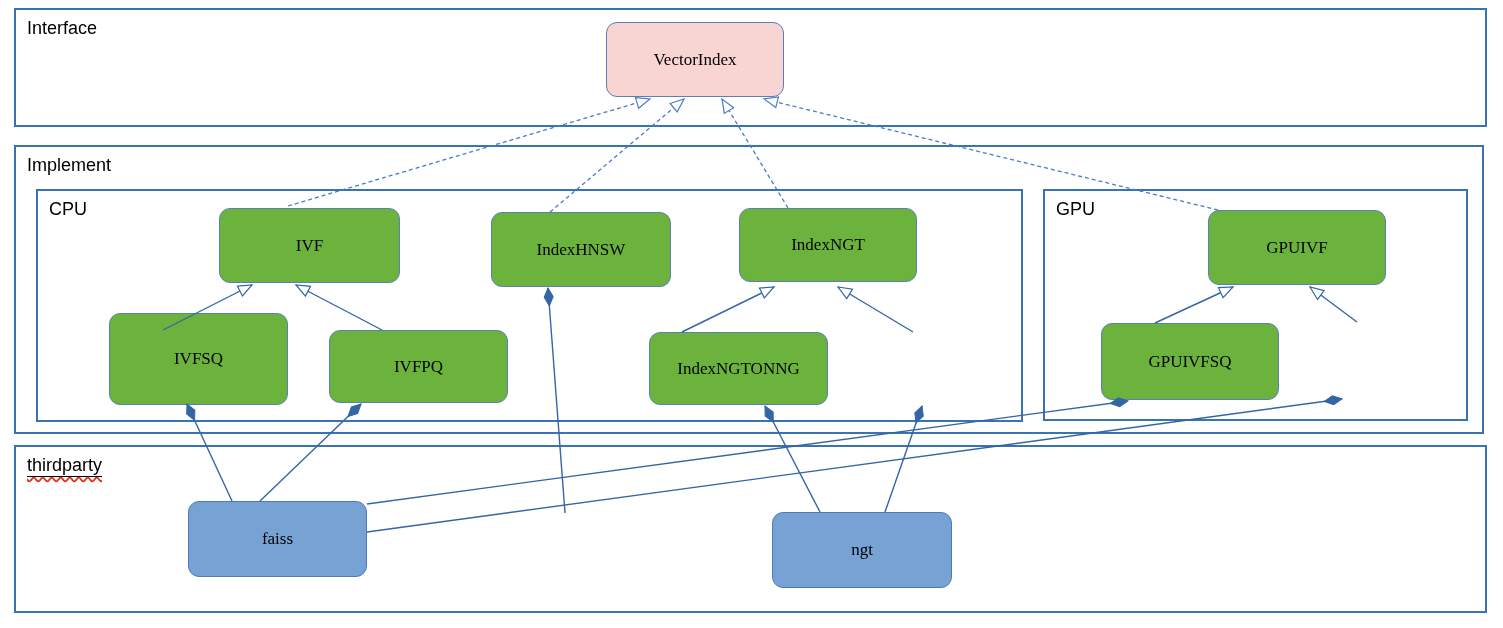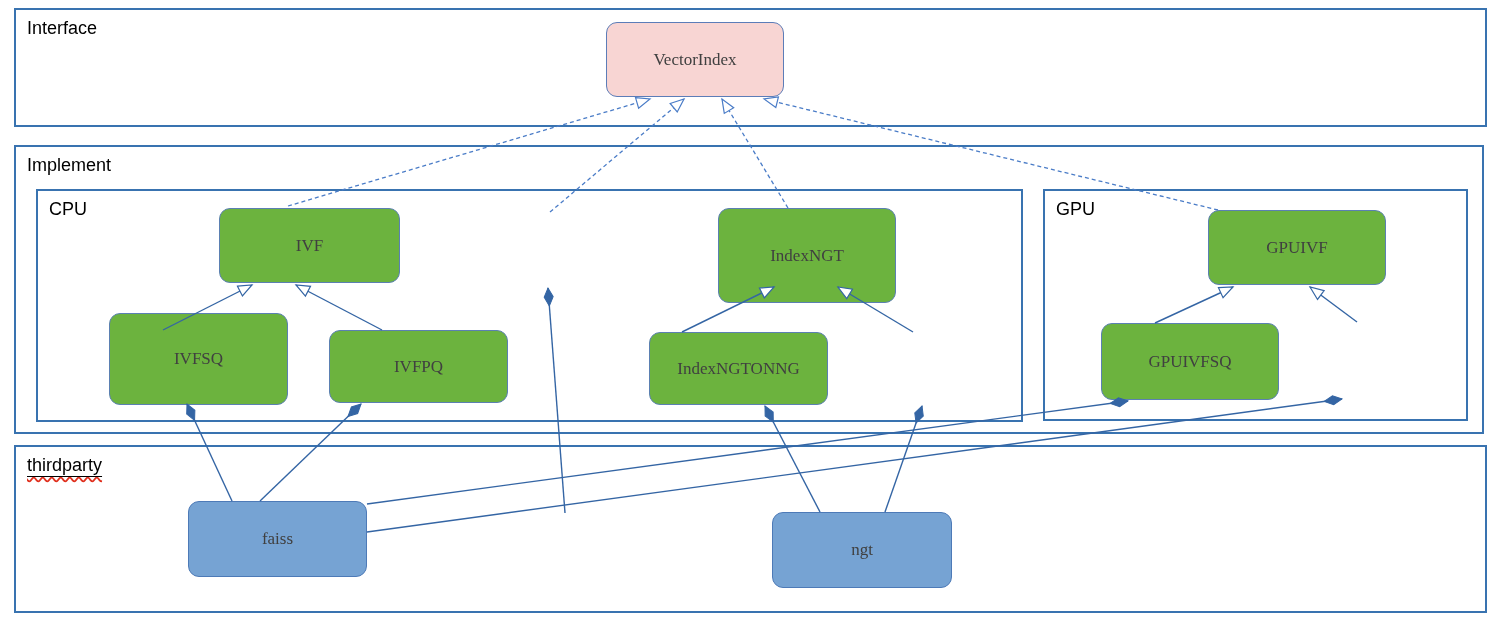--- a/index.html
+++ b/index.html
@@ -30,21 +30,21 @@
   .spellcheck .underlined{
     text-decoration:underline solid #000;
   }
   .node{
     position:absolute;
     box-sizing:border-box;
     border-radius:11px;
     display:flex;align-items:center;justify-content:center;
     font-family:"Liberation Serif", serif;
     font-size:17px;
-    color:#404040;
+    color:#000000;
     z-index:2;
   }
   .node.green{background:var(--node-green-fill);border:1.5px solid var(--node-green-border);margin-left:36px;}
   .node.blue {background:var(--node-blue-fill); border:1.5px solid var(--node-blue-border);}
   .node.pink {background:var(--node-pink-fill); border:1.5px solid var(--node-pink-border);}
   #edges{
     position:absolute;left:0;top:0;width:1503px;height:628px;
     z-index:3;pointer-events:none;
   }
   line.solid{stroke:var(--edge-solid);stroke-width:1.4;}
@@ -79,22 +79,25 @@
   </div>
 
   <div class="node pink" style="left:606px;top:22px;width:178px;height:75px">
     <span>VectorIndex</span>
   </div>
 
   <div class="node green" style="left:183px;top:208px;width:181px;height:75px">
     <span>IVF</span>
   </div>
 
+  <div class="node green" style="left:455px;top:212px;width:180px;height:75px">
+    <span>IndexHNSW</span>
+  </div>
 
-  <div class="node green" style="left:682px;top:208px;width:178px;height:95px">
+  <div class="node green" style="left:703px;top:208px;width:178px;height:74px">
     <span>IndexNGT</span>
   </div>
 
   <div class="node green" style="left:73px;top:313px;width:179px;height:92px">
     <span>IVFSQ</span>
   </div>
 
   <div class="node green" style="left:293px;top:330px;width:179px;height:73px">
     <span>IVFPQ</span>
   </div>

